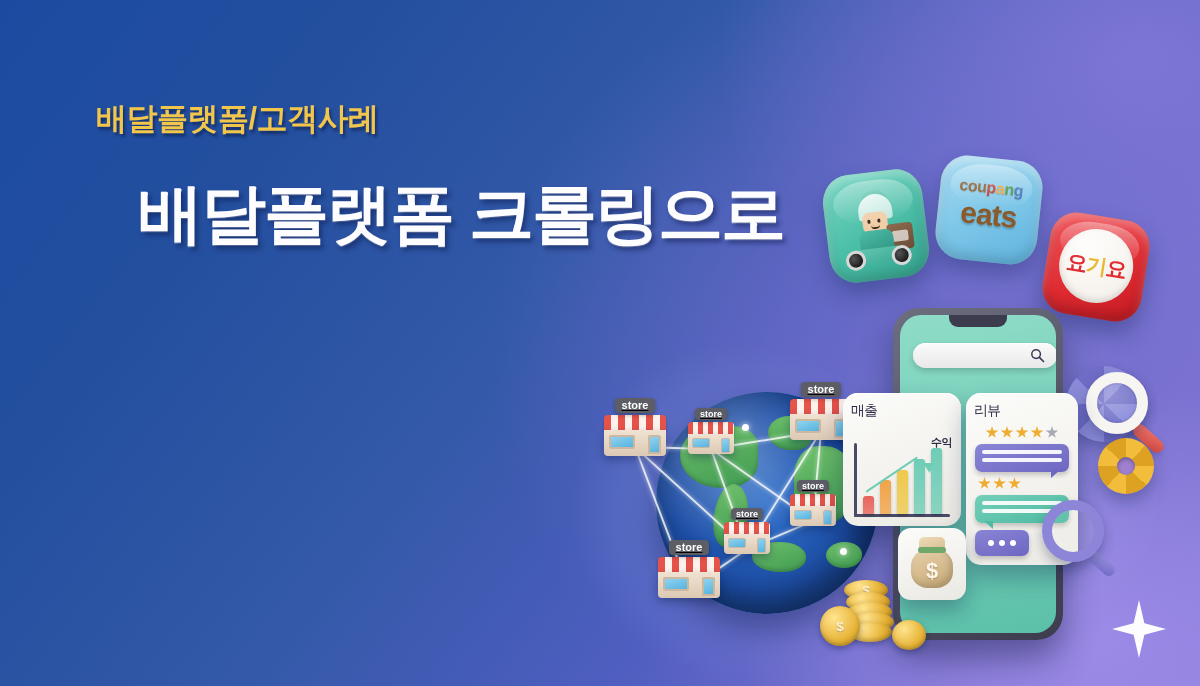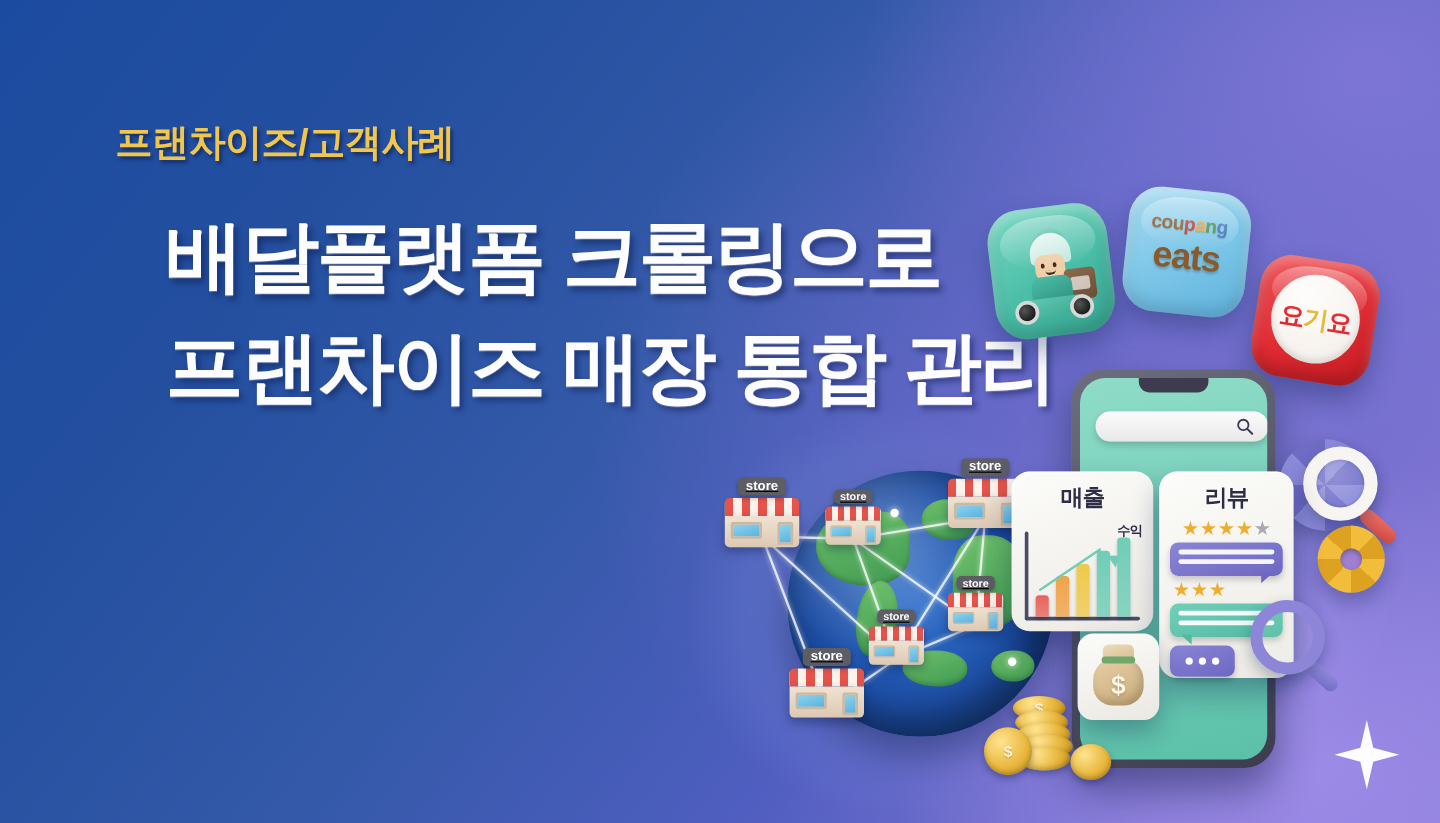--- a/index.html
+++ b/index.html
@@ -144,21 +144,21 @@
     width:58px; height:12px; background:#3c3c4e; border-radius:0 0 9px 9px; }
   #phone-search { position:absolute; left:13px; top:28px; width:144px; height:25px;
     background:linear-gradient(180deg,#fbfbfb,#e8e8e8); border-radius:13px;
     box-shadow:0 3px 6px rgba(0,0,0,.18), inset 0 1px 0 #fff; }
   #phone-search .mag { position:absolute; right:12px; top:5px; }
 
   
   #card-sales { position:absolute; left:843px; top:393px; width:118px; height:133px;
     background:linear-gradient(160deg,#fcfcfa,#eceae4); border-radius:15px;
     box-shadow:0 12px 24px rgba(10,25,70,.32), inset 0 1px 0 #fff; padding:9px 8px; }
-  .card-title { text-align:center; font-size:19px; font-weight:bold; color:#2d2d48;
+  .card-title { text-align:left; font-size:14px; font-weight:normal; color:#2d2d48;
     letter-spacing:-1px; text-shadow:0 1px 1px rgba(255,255,255,.8); }
   #sales-sub { position:absolute; right:9px; top:42px; font-size:11px; font-weight:bold;
     color:#2d2d48; letter-spacing:-.5px; }
   .chart-wrap { position:absolute; left:11px; bottom:9px; width:96px; height:74px; }
   .axis-y { position:absolute; left:0; top:0; width:3px; height:74px; background:#4b4b68; border-radius:2px; }
   .axis-x { position:absolute; left:0; bottom:0; width:96px; height:3px; background:#4b4b68; border-radius:2px; }
   .bar { position:absolute; bottom:3px; width:11px; border-radius:3px 3px 0 0;
     box-shadow:0 2px 3px rgba(0,0,0,.2); }
   .arrow-up { position:absolute; left:12px; bottom:24px; width:62px; height:2px;
     background:#6fcdb6; transform:rotate(-34deg); transform-origin:0 50%; border-radius:2px; }
@@ -264,25 +264,24 @@
     filter:drop-shadow(0 2px 8px rgba(255,255,255,.5)); }
 </style>
 </head>
 <body>
 
 <div id="banner">
 
   <div class="glow glow-globe"></div>
   <div class="glow glow-phone"></div>
 
-  <div class="eyebrow">프랜차이즈/고객사례</div>
+  <div class="eyebrow">배달플랫폼/고객사례</div>
 
   <div class="headline">
     <div class="hl-line">배달플랫폼 크롤링으로</div>
-    <div class="hl-line">프랜차이즈 매장 통합 관리</div>
   </div>
 
   <div class="appicon" id="icon-baemin">
     <div class="face"></div>
     <div class="rider">
       <div style="position:relative;width:80px;height:84px;">
         <div class="helmet-top"></div>
         <div class="helmet"></div>
         <div class="face-r">
           <div class="eye l"></div>

